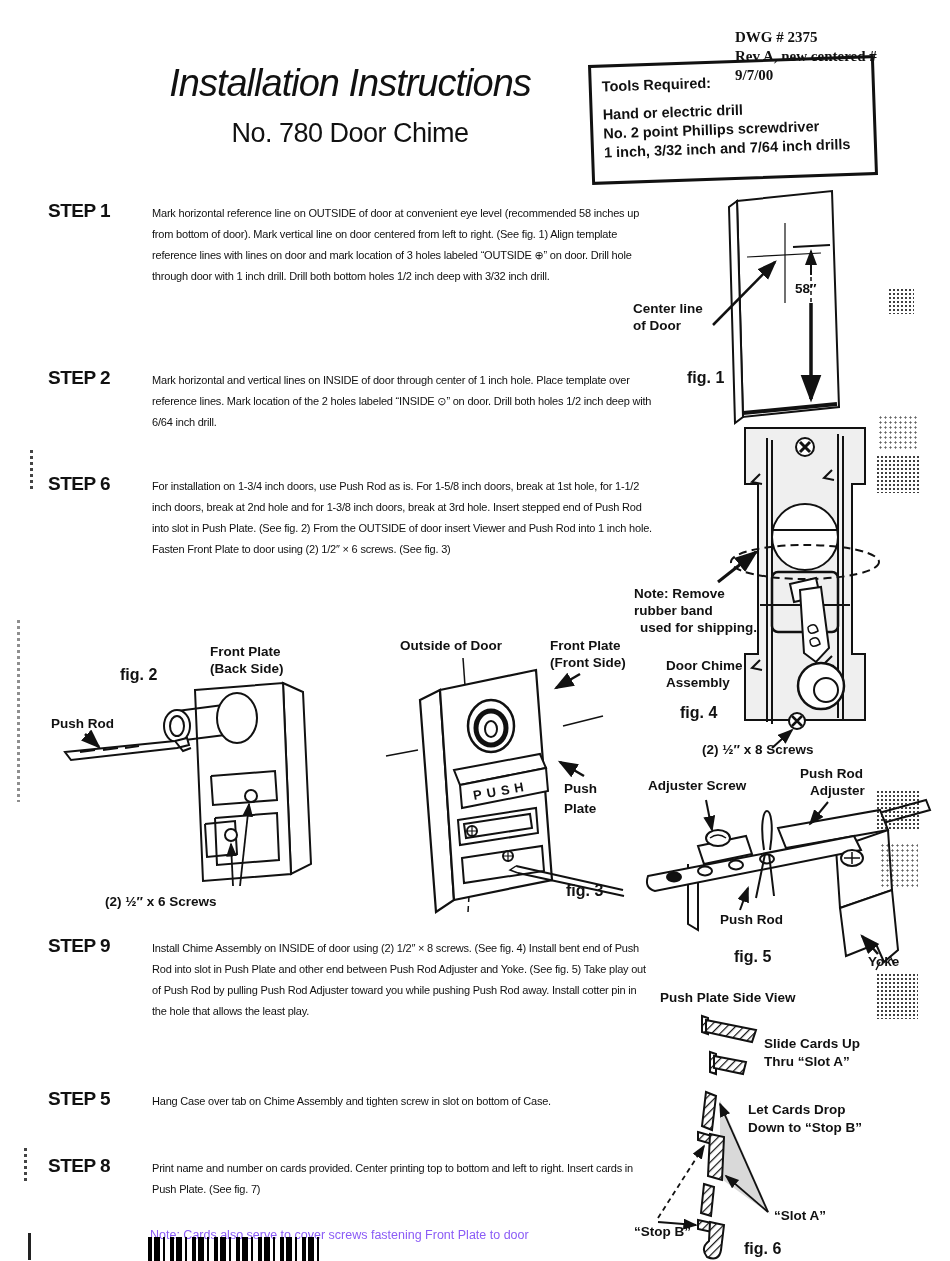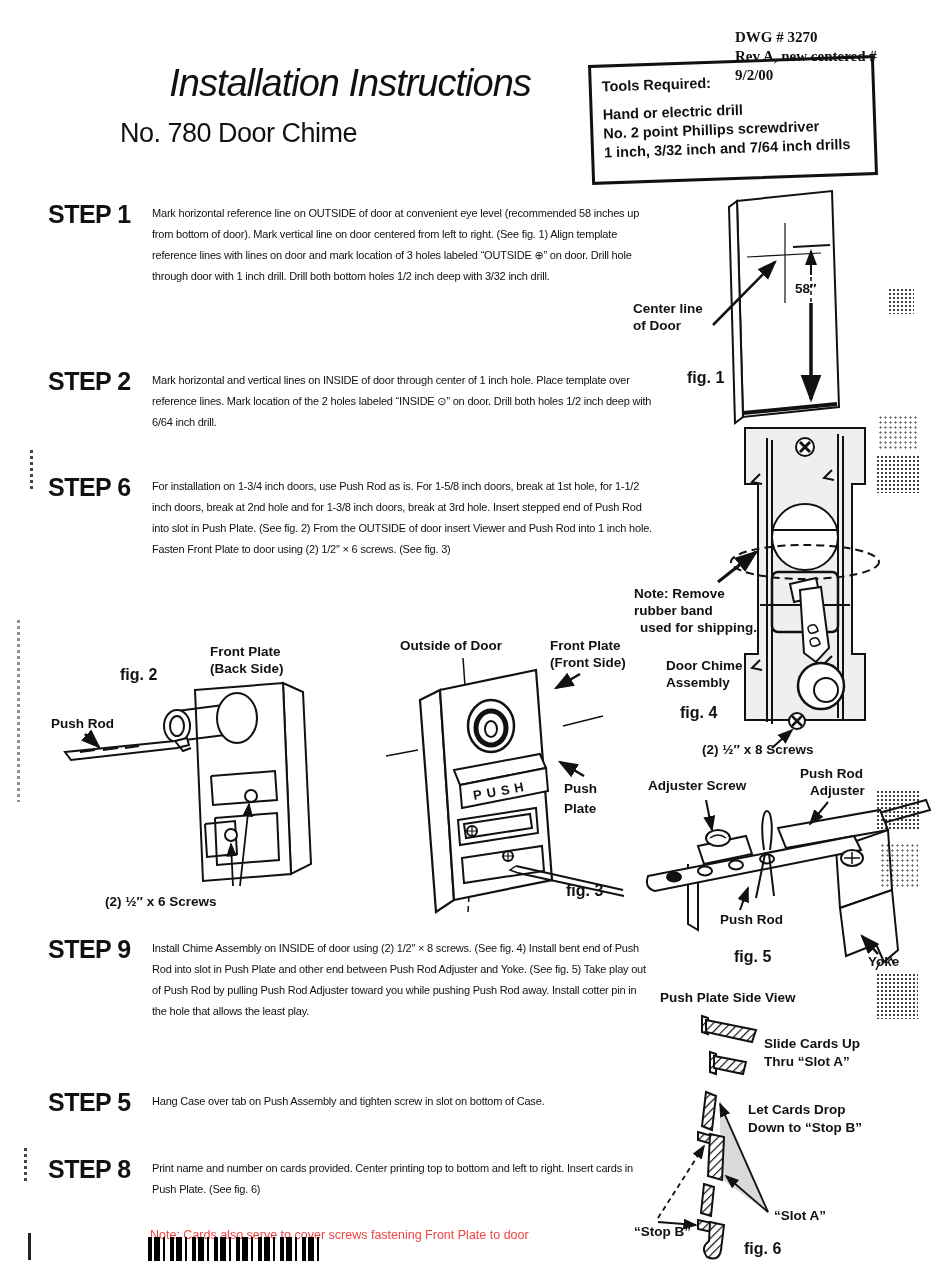--- a/index.html
+++ b/index.html
@@ -1,49 +1,49 @@
 <!DOCTYPE html>
 <html><head>
 <meta charset="utf-8">
 <style>
   html,body{margin:0;padding:0;background:#e8e8e8;}
   .page{position:relative;width:950px;height:1261px;background:#ffffff;
         font-family:"Liberation Sans",sans-serif;color:#111;overflow:hidden;}
   .abs{position:absolute;}
   .title{font-size:38px;letter-spacing:-1px;font-weight:500;text-align:center;width:460px;left:120px;top:62px;font-style:italic;}
-  .subtitle{font-size:27px;letter-spacing:-0.5px;width:460px;left:120px;top:118px;}
+  .subtitle{font-size:27px;letter-spacing:-0.5px;text-align:center;width:460px;left:120px;top:118px;}
   .dwg{left:735px;top:28px;font-family:"Liberation Serif",serif;font-weight:bold;font-size:15px;line-height:19px;}
   .toolsbox{left:590px;top:60px;width:262px;height:96px;border:3px solid #111;transform:rotate(-2deg);
             padding:10px 8px 8px 10px;font-size:14.5px;font-weight:bold;line-height:19px;}
   .tools-items{margin-top:9px;}
-  .step-label{font-size:25px;font-weight:bold;letter-spacing:-0.5px;left:48px;text-align:center;}
+  .step-label{font-size:19px;font-weight:bold;letter-spacing:-0.5px;left:48px;text-align:center;}
   .step-text{left:152px;width:500px;font-size:11px;line-height:21px;letter-spacing:-0.2px;}
-  .note-line{left:150px;top:1228px;font-size:12.5px;color:#ef4444;width:480px;}
+  .note-line{left:150px;top:1228px;font-size:12.5px;color:#8b5cf6;width:480px;}
   .note-smear{left:148px;top:1237px;width:176px;height:24px;
       background-image:repeating-linear-gradient(90deg,#000 0 4px,transparent 4px 6px,#000 6px 12px,
       transparent 12px 15px,#000 15px 17px,transparent 17px 22px);}
   .speckle{background-image:radial-gradient(circle,#1d1d1d 0.9px,transparent 1.15px);background-size:4px 4px;opacity:.85;}
   .speckle2{background-image:radial-gradient(circle,#1d1d1d 0.9px,transparent 1.2px);background-size:5px 5px;opacity:.7;}
   .edge-dash{width:3px;background-image:repeating-linear-gradient(#444 0 3px,transparent 3px 6px);}
   svg text{font-family:"Liberation Sans",sans-serif;fill:#111;}
   .figcap{font-size:16px;font-weight:bold;}
   .flab{font-size:13.5px;font-weight:bold;}
 </style>
 </head>
 <body>
 
 <div class="page">
 
   <div class="abs title">Installation Instructions</div>
   <div class="abs subtitle">No. 780 Door Chime</div>
 
   <div class="abs dwg">
-    <div>DWG # 3270</div>
+    <div>DWG # 2375</div>
     <div>Rev A, new centered #</div>
-    <div>9/2/00</div>
+    <div>9/7/00</div>
   </div>
 
   <div class="abs toolsbox">
     <div>Tools Required:</div>
     <div class="tools-items">
       <div>Hand or electric drill</div>
       <div>No. 2 point Phillips screwdriver</div>
       <div>1 inch, 3/32 inch and 7/64 inch drills</div>
     </div>
   </div>
@@ -54,24 +54,24 @@
   <div class="abs step-label" style="top:367px">STEP 2</div>
   <div class="abs step-text" style="top:370px">Mark horizontal and vertical lines on INSIDE of door through center of 1 inch hole. Place template over reference lines. Mark location of the 2 holes labeled “INSIDE ⊙” on door. Drill both holes 1/2 inch deep with 6/64 inch drill.</div>
 
   <div class="abs step-label" style="top:473px">STEP 6</div>
   <div class="abs step-text" style="top:476px">For installation on 1-3/4 inch doors, use Push Rod as is. For 1-5/8 inch doors, break at 1st hole, for 1-1/2 inch doors, break at 2nd hole and for 1-3/8 inch doors, break at 3rd hole. Insert stepped end of Push Rod into slot in Push Plate. (See fig. 2) From the OUTSIDE of door insert Viewer and Push Rod into 1 inch hole. Fasten Front Plate to door using (2) 1/2″ × 6 screws. (See fig. 3)</div>
 
   <div class="abs step-label" style="top:935px">STEP 9</div>
   <div class="abs step-text" style="top:938px">Install Chime Assembly on INSIDE of door using (2) 1/2″ × 8 screws. (See fig. 4) Install bent end of Push Rod into slot in Push Plate and other end between Push Rod Adjuster and Yoke. (See fig. 5) Take play out of Push Rod by pulling Push Rod Adjuster toward you while pushing Push Rod away. Install cotter pin in the hole that allows the least play.</div>
 
   <div class="abs step-label" style="top:1088px">STEP 5</div>
-  <div class="abs step-text" style="top:1091px">Hang Case over tab on Push Assembly and tighten screw in slot on bottom of Case.</div>
+  <div class="abs step-text" style="top:1091px">Hang Case over tab on Chime Assembly and tighten screw in slot on bottom of Case.</div>
 
   <div class="abs step-label" style="top:1155px">STEP 8</div>
-  <div class="abs step-text" style="top:1158px">Print name and number on cards provided. Center printing top to bottom and left to right. Insert cards in Push Plate. (See fig. 6)</div>
+  <div class="abs step-text" style="top:1158px">Print name and number on cards provided. Center printing top to bottom and left to right. Insert cards in Push Plate. (See fig. 7)</div>
 
   <div class="abs note-line">Note: Cards also serve to cover screws fastening Front Plate to door</div>
   <div class="abs note-smear"></div>
 
   <svg class="abs" style="left:625px;top:185px" width="320" height="245">
     <defs>
         <marker id="f1a" markerWidth="9" markerHeight="9" refX="7" refY="3" orient="auto">
           <path d="M0,0 L8,3 L0,6 Z" fill="#111"></path>
         </marker>
       </defs>

